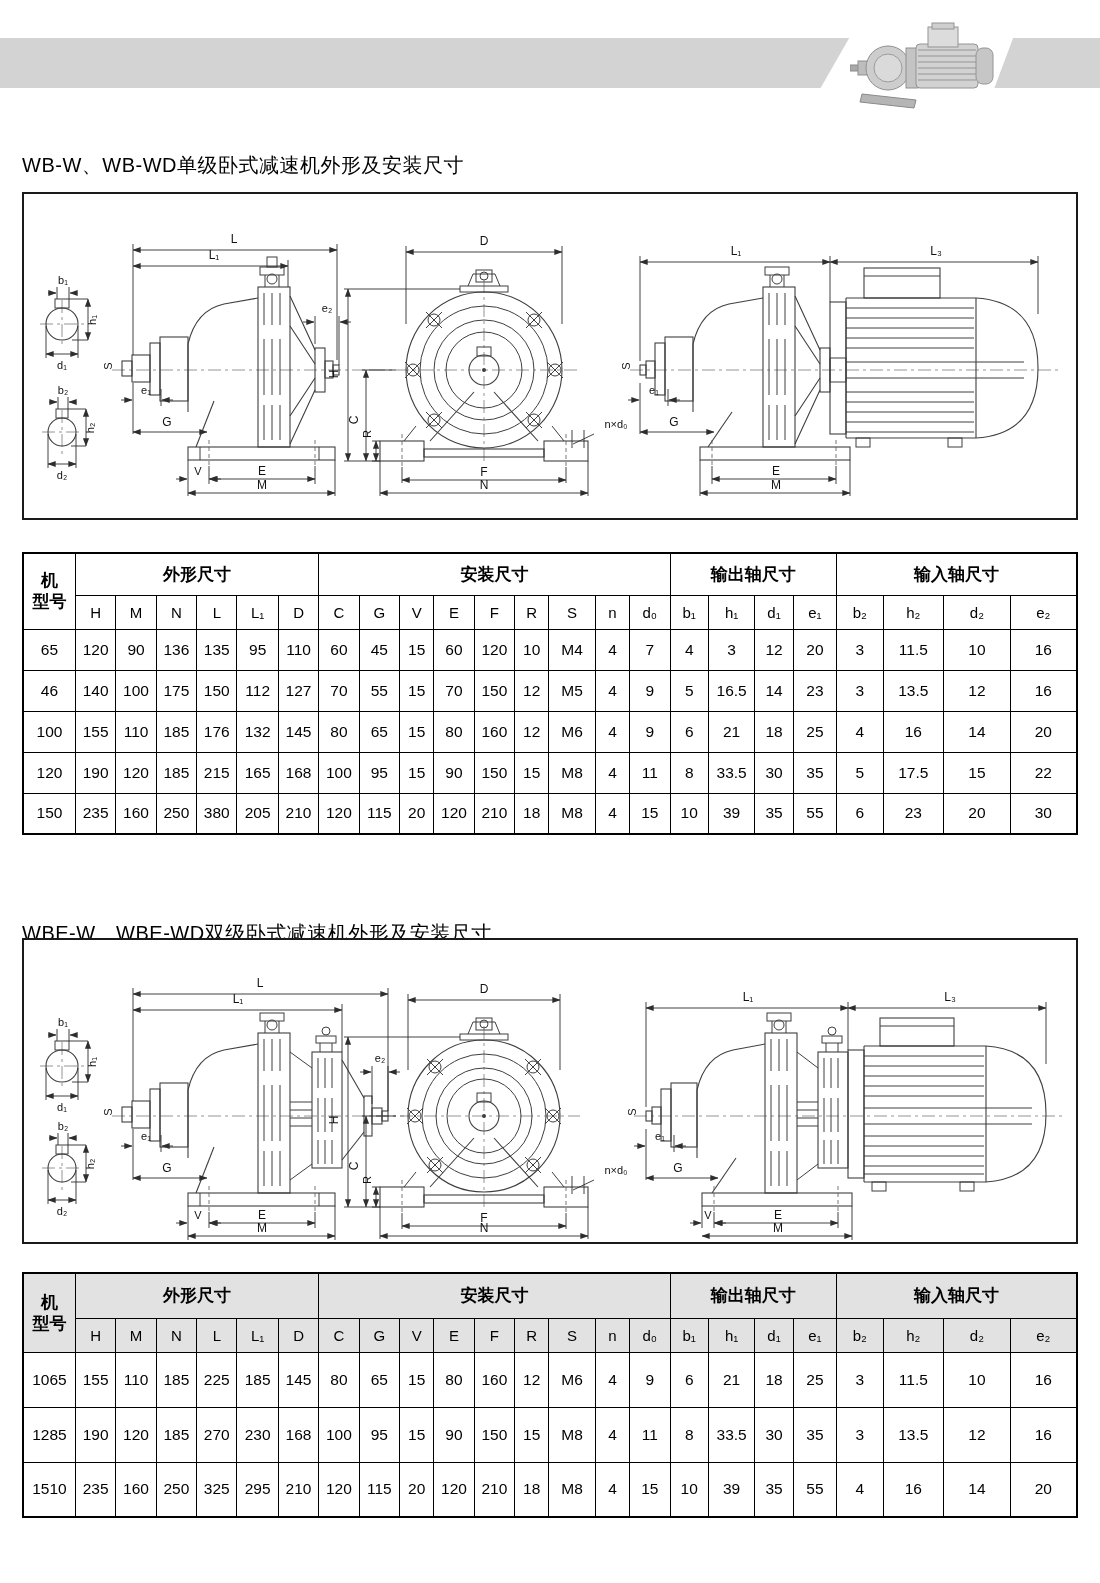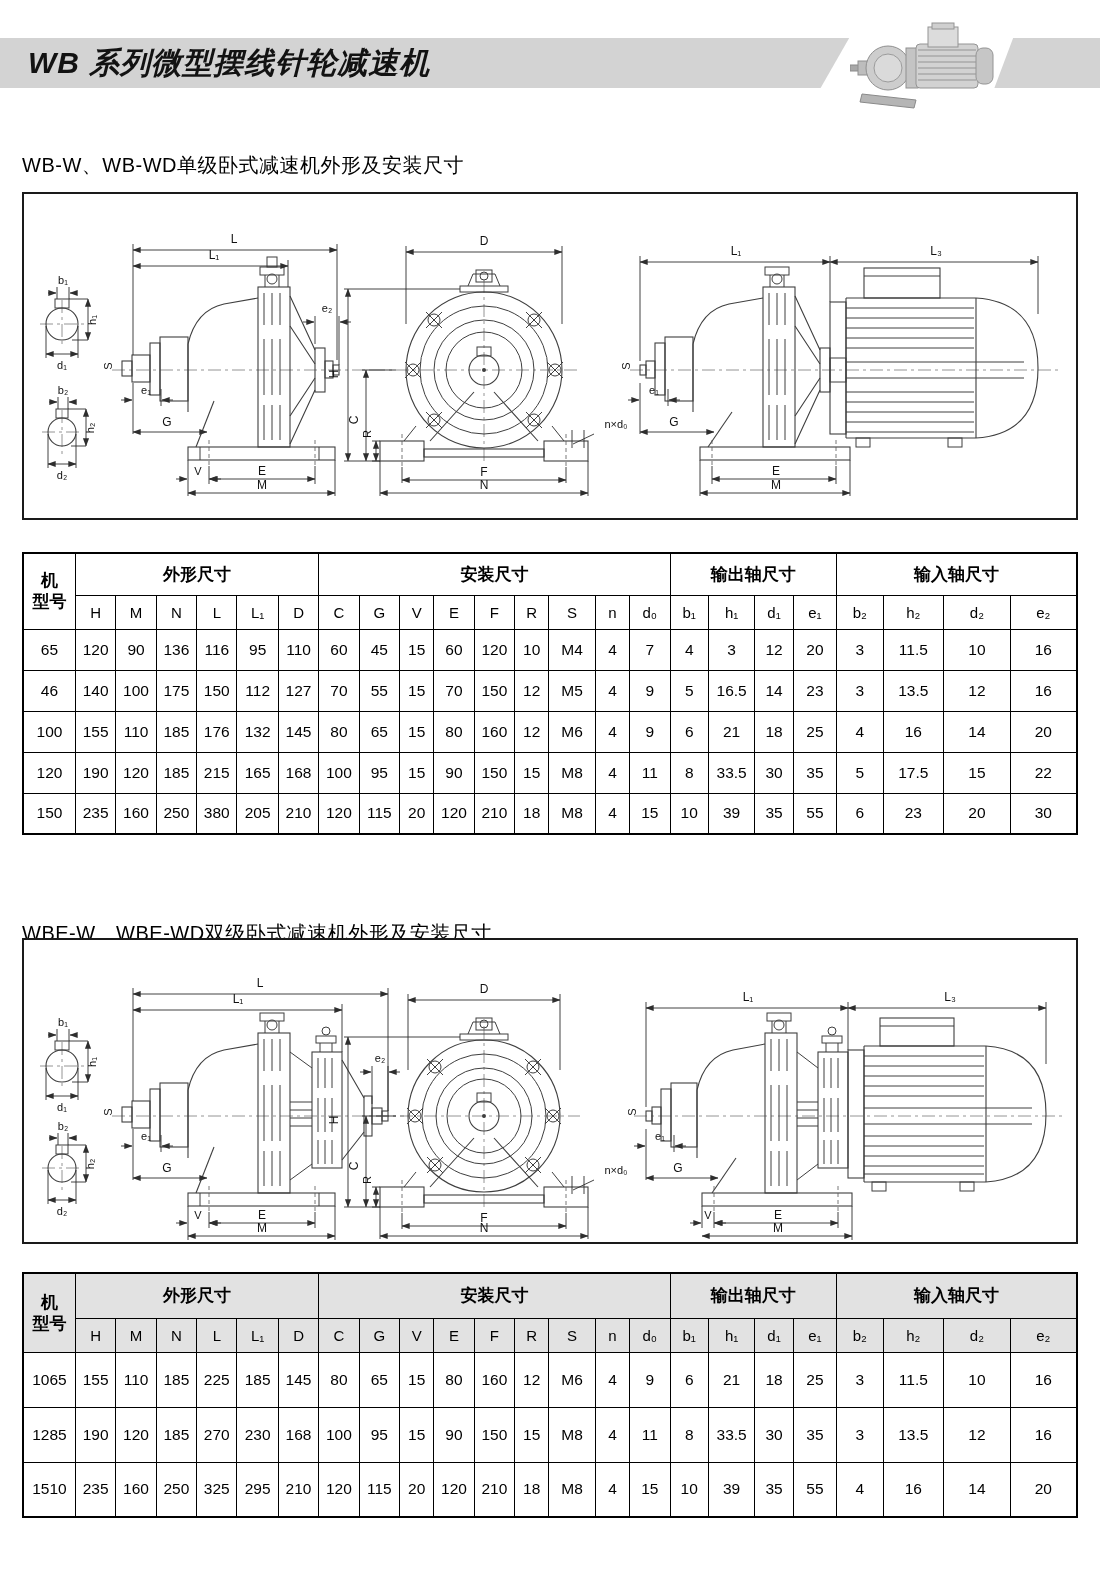--- a/index.html
+++ b/index.html
@@ -55,21 +55,20 @@
   #table2 thead tr.sub{height:34px}
   #table2 tbody tr{height:55px}
   #table2 thead th{background:#e2e2e2;}
 </style>
 </head>
 <body>
 
 <div class="banner">
   <div class="bar-main"></div>
   <div class="bar-right"></div>
-  <h1>WB 系列微型摆线针轮减速机</h1>
   <svg class="motor-photo" viewBox="0 0 165 92">
     <polygon points="12,74 66,80 64,88 10,82" fill="#b5b5b5" stroke="#8a8a8a" stroke-width="1"></polygon>
     <rect x="0" y="45" width="10" height="6" fill="#a8a8a8" stroke="#8a8a8a"></rect>
     <rect x="8" y="41" width="14" height="14" fill="#bdbdbd" stroke="#909090"></rect>
     <circle cx="38" cy="48" r="22" fill="#cdcdcd" stroke="#8f8f8f"></circle>
     <circle cx="38" cy="48" r="14" fill="#dadada" stroke="#9b9b9b"></circle>
     <rect x="56" y="28" width="12" height="40" fill="#c4c4c4" stroke="#909090"></rect>
     <rect x="66" y="24" width="62" height="44" rx="4" fill="#d2d2d2" stroke="#949494"></rect>
     <path d="M68,30H126M68,36H126M68,42H126M68,48H126M68,54H126M68,60H126" stroke="#a9a9a9" stroke-width="1.4" fill="none"></path>
     <rect x="126" y="28" width="17" height="36" rx="7" fill="#c6c6c6" stroke="#949494"></rect>
@@ -335,21 +334,21 @@
         <th>d₂</th>
         <th>e₂</th>
       </tr>
     </thead>
   <tbody>
       <tr>
         <td>65</td>
         <td>120</td>
         <td>90</td>
         <td>136</td>
-        <td>116</td>
+        <td>135</td>
         <td>95</td>
         <td>110</td>
         <td>60</td>
         <td>45</td>
         <td>15</td>
         <td>60</td>
         <td>120</td>
         <td>10</td>
         <td>M4</td>
         <td>4</td>

